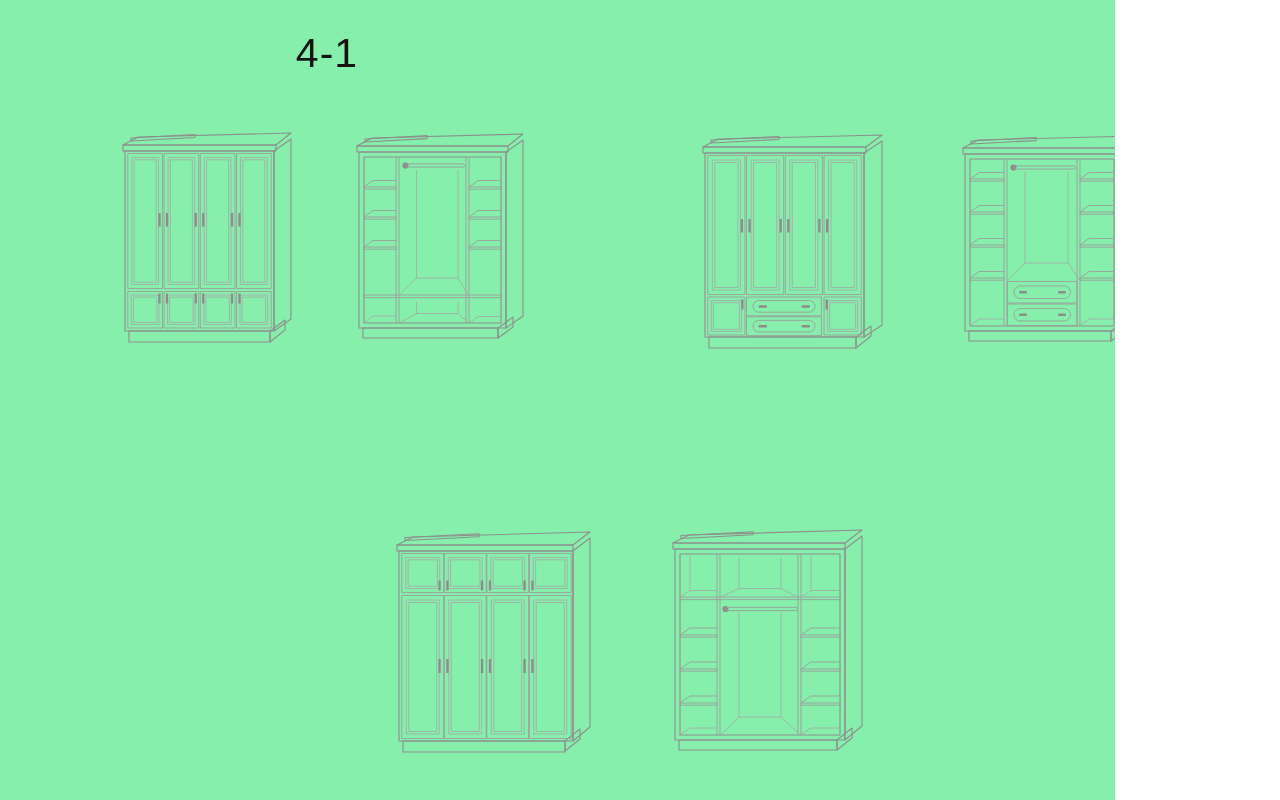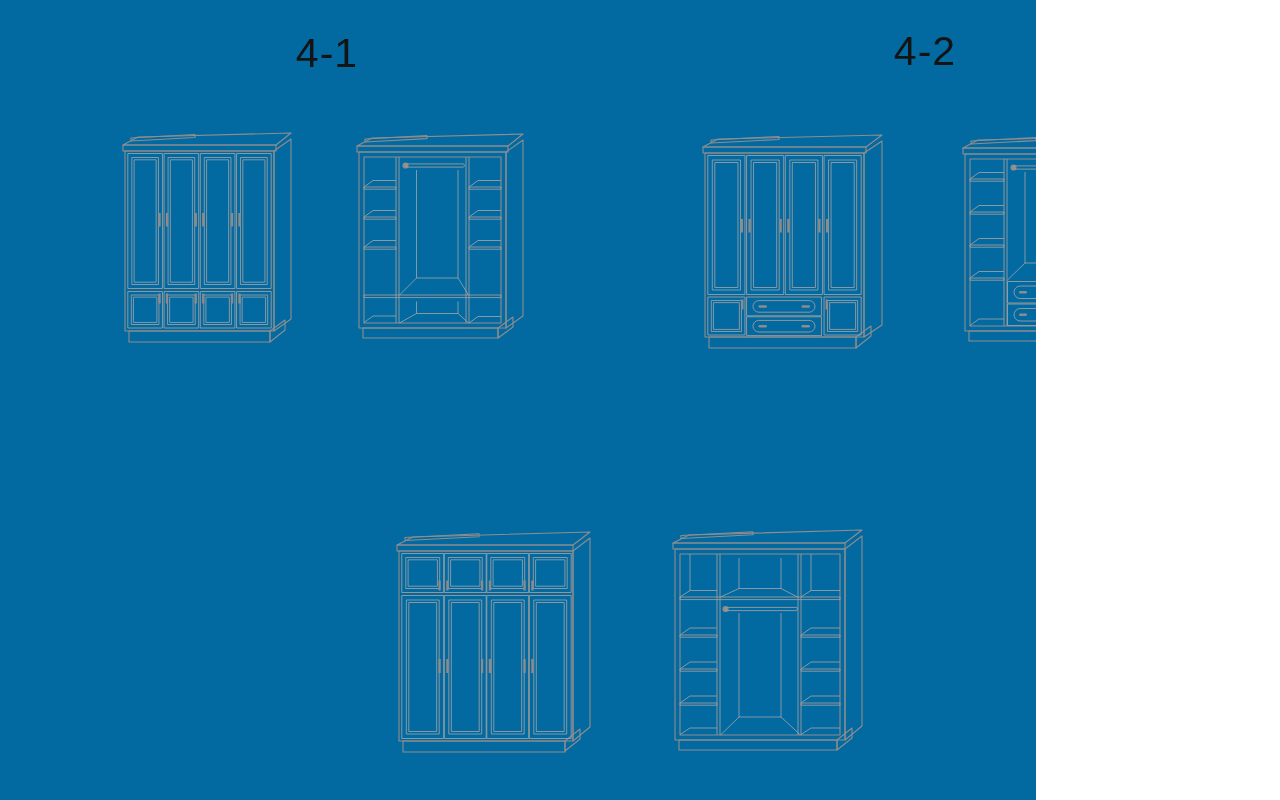--- a/index.html
+++ b/index.html
@@ -1,19 +1,19 @@
 <!DOCTYPE html>
 <html><head>
 <meta charset="utf-8">
 <style>
   html,body{margin:0;padding:0;background:#ffffff;}
   .canvas{
     position:relative;
-    width:1036px;height:800px;
-    background:#0369a1;
+    width:1115px;height:800px;
+    background:#86efac;
     font-family:"Liberation Sans", sans-serif;
     overflow:hidden;
   }
   .fig-label{
     position:absolute;
     width:140px;
     text-align:center;
     font-size:41px;
     line-height:1;
     color:#141414;
@@ -25,21 +25,20 @@
   .s2{stroke:#9d9d9d;fill:none;stroke-width:0.9;stroke-linejoin:round;}
   .s3{stroke:#a6a6a6;fill:none;stroke-width:0.8;stroke-linejoin:round;}
   .fh{fill:#8c8c8c;stroke:none;}
 </style>
 </head>
 <body>
 
 <div class="canvas">
 
   <div class="fig-label" style="left:257px;top:33px;">4-1</div>
-  <div class="fig-label" style="left:855px;top:31px;">4-2</div>
 
   <svg class="drawing" style="left:121px;top:129px;" width="180" height="216" viewBox="0 0 180 216">
     <g>
       <polygon class="s1" points="2,16 155,16 170,4 17,8"></polygon>
       <rect class="s1" x="2" y="16" width="153" height="6"></rect>
       <polygon class="s1" points="10,9 74,5.5 74,8.5 10,12"></polygon>
       <polygon class="s1" points="153,22 170,10 170,190 153,202"></polygon>
       <rect class="s1" x="4" y="22" width="149" height="180"></rect>
       <rect class="s1" x="8" y="202" width="141" height="11"></rect>
       <polygon class="s1" points="149,202 164,191 164,201 149,213"></polygon>

